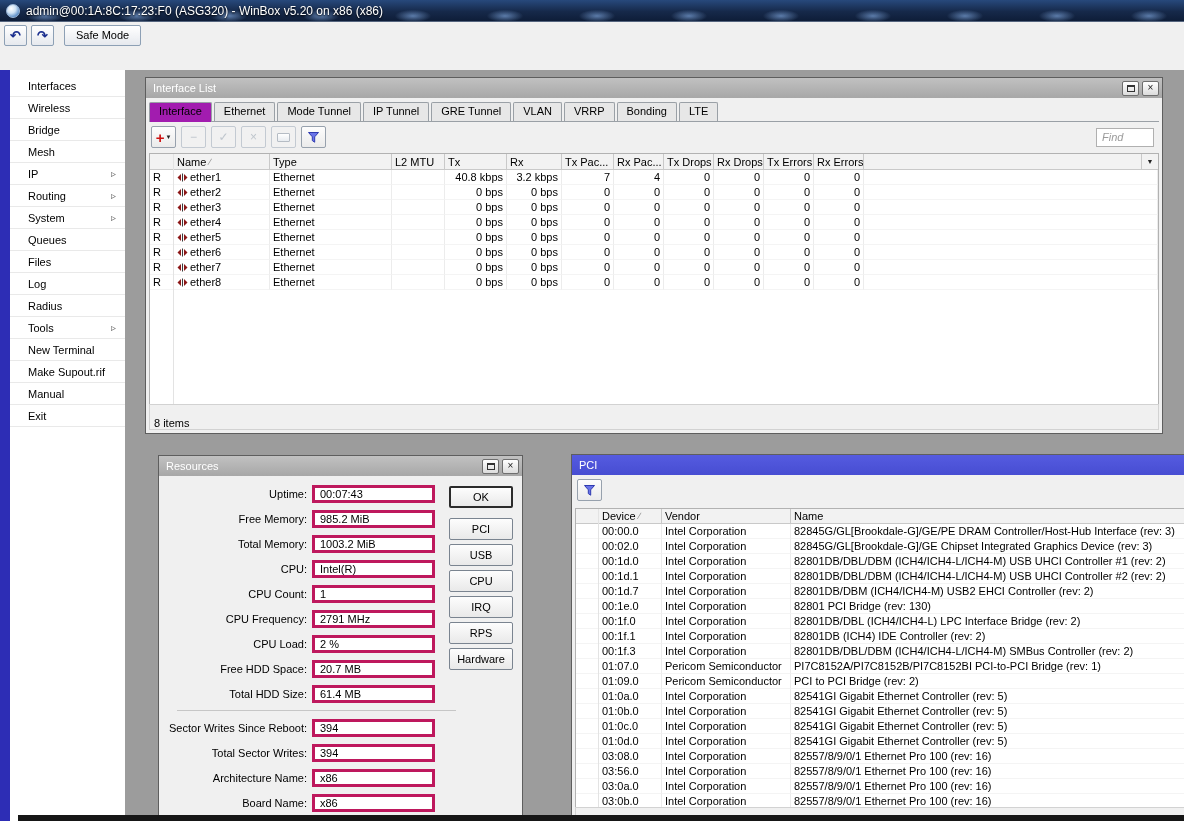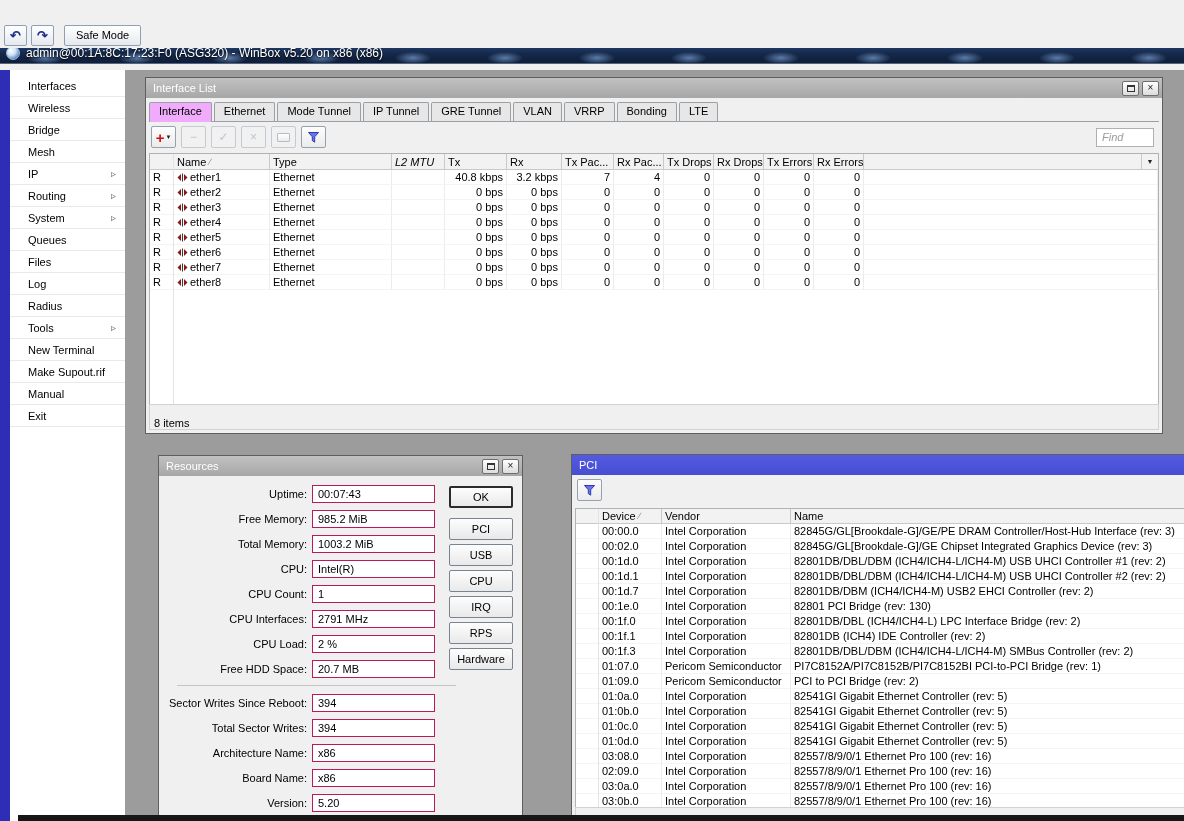--- a/index.html
+++ b/index.html
@@ -8,21 +8,21 @@
 
   .app { position:relative; width:1184px; height:821px; overflow:hidden; }
 
   
   .titlebar { position:absolute; left:0; top:0; width:100%; height:22px;
     background:
       radial-gradient(ellipse 26px 9px at 45px 16px, rgba(130,170,225,.65), rgba(130,170,225,0) 70%),
       linear-gradient(180deg,#27497c 0%, #16294a 55%, #0e1d38 100%);
     background-size:92px 22px, 100% 100%;
     background-repeat:repeat-x, no-repeat;
-    display:flex; align-items:center; gap:6px; padding:0 6px; color:#fff; border-bottom:1px solid #55657e;margin-top:42px; }
+    display:flex; align-items:center; gap:6px; padding:0 6px; color:#fff; border-bottom:1px solid #55657e; }
   .app-icon { width:14px; height:14px; border-radius:50%; background:radial-gradient(circle at 35% 30%, #ffffff 0%, #cfe2f5 40%, #5d8fc9 75%, #2c5a93 100%); border:1px solid #9db8d8; }
   .titlebar .title { font-size:12px; text-shadow:0 1px 2px #000; white-space:nowrap; }
 
   
   .menubar { position:absolute; left:0; top:22px; width:100%; height:26px; background:#f0f0f0; display:flex; align-items:center; padding:0 4px; }
   .tool-btn { width:23px; height:21px; border:1px solid #8da0b5; border-radius:2px; background:linear-gradient(#ffffff,#e6e9ee); display:flex; align-items:center; justify-content:center; margin-right:4px; cursor:default; }
   .arrow-glyph { color:#1b2f8f; font-size:13px; line-height:1; font-weight:bold; }
   .safe-mode { height:21px; padding:0 11px; margin-left:6px; border:1px solid #8da0b5; border-radius:2px; background:linear-gradient(#ffffff,#e6e9ee); font:inherit; }
 
   
@@ -39,21 +39,21 @@
   .inactive > .wtitle { background:linear-gradient(#c1c1c1,#a7a7a7); }
   .active > .wtitle { background:linear-gradient(#555be0,#474dd2); }
   .wtitle-text { white-space:nowrap; }
   .wbtns { margin-left:auto; display:flex; gap:3px; }
   .wbtn { width:17px; height:15px; border:1px solid #6e6e6e; border-radius:2px; background:linear-gradient(#ffffff,#dcdcdc); display:flex; align-items:center; justify-content:center; font-size:10px; color:#222; line-height:1; padding:0; }
   .max-shape { display:block; width:8px; height:7px; border:1px solid #333; border-top-width:2px; }
 
   
   .tabs { display:flex; margin:4px 3px 0 3px; border-bottom:1px solid #9aa0a6; height:20px; }
   .tab { padding:2px 9px 0 9px; margin-right:2px; border:1px solid #9aa0a6; border-bottom:none; border-radius:2px 2px 0 0; background:#e7e7e7; height:19px; cursor:default; white-space:nowrap; }
-  .tab.active { background:#f0abfc; height:20px; margin-bottom:-1px; }
+  .tab.active { background:#a21caf; height:20px; margin-bottom:-1px; }
 
   
   .win-toolbar { display:flex; align-items:center; padding:4px 5px 3px 5px; }
   .tbtn { width:25px; height:22px; border:1px solid #97a1ad; border-radius:2px; background:linear-gradient(#fdfdfd,#ebebeb); display:flex; align-items:center; justify-content:center; margin-right:5px; padding:0; }
   .tbtn.disabled { border-color:#c3cad2; background:#f1f1f1; color:#bfc6cd; }
   .tbtn.disabled span { color:#bfc6cd; }
   .plus { color:#cc1111; font-size:15px; font-weight:bold; line-height:1; }
   .mini-drop { font-size:6px; color:#222; margin-left:1px; }
   .glyph { font-size:12px; line-height:1; }
   .comment-shape { display:block; width:13px; height:9px; border:1px solid #b5bcc4; border-radius:1px; background:linear-gradient(#fff,#e8ecf0); }
@@ -61,36 +61,36 @@
   .find-input::placeholder { color:#9a9a9a; font-style:italic; }
 
   
   .win-if { left:20px; top:7px; width:1018px; height:357px; }
   .grid-area { position:absolute; left:3px; right:3px; top:75px; bottom:20px; background:#fff; border:1px solid #b2b2b2; overflow:hidden; }
   .grid-area::after { content:""; position:absolute; left:23px; top:0; bottom:0; width:1px; background:#e3e3e3; pointer-events:none; }
   .ghead { display:flex; height:16px; background:#f2f2f2; }
   .hcell { border-right:1px solid #c9c9c9; border-bottom:1px solid #c9c9c9; padding:1px 3px; white-space:nowrap; overflow:hidden; display:flex; align-items:center; }
   .sort-mark { color:#8a8a8a; font-size:9px; margin-left:3px; }
   .cdrop { width:17px; border:none; border-left:1px solid #c9c9c9; border-bottom:1px solid #c9c9c9; background:#f2f2f2; font-size:7px; color:#222; padding:0; display:flex; align-items:center; justify-content:center; }
-  .c0{width:24px;} .c1{width:96px;} .c2{width:122px;} .c3{width:53px;font-style:italic;} .c4{width:62px;} .c5{width:55px;}
+  .c0{width:24px;} .c1{width:96px;} .c2{width:122px;} .c3{width:53px;} .c4{width:62px;} .c5{width:55px;}
   .c6{width:52px;} .c7{width:50px;} .c8{width:50px;} .c9{width:50px;} .c10{width:50px;} .c11{width:50px;}
   .cfill{flex:1; border-right:none;}
   .grow { display:flex; height:15px; }
   .gcell { border-right:1px solid #ececec; border-bottom:1px solid #f4f4f4; padding:0 3px; white-space:nowrap; overflow:hidden; display:flex; align-items:center; }
   .gcell.num { justify-content:flex-end; }
   .eth-icon { margin-right:2px; flex:none; }
   .statusbar { position:absolute; left:3px; right:3px; bottom:3px; height:15px; background:#f0f0f0; border:1px solid #d2d2d2; padding:12px 4px; line-height:13px; }
 
   
   .win-res { left:33px; top:385px; width:365px; height:430px; }
   .res-body { position:relative; height:calc(100% - 20px); }
   .res-fields { padding:5px 0 0 6px; }
   .res-row { display:flex; align-items:center; height:25px; }
   .res-label { width:147px; text-align:right; padding-right:5px; white-space:nowrap; }
-  .res-input { width:123px; height:18px; border:1px solid #be185d; background:#fff; font:inherit; padding:1px 5px; }
+  .res-input { width:123px; height:18px; border:3px solid #be185d; background:#fff; font:inherit; padding:1px 5px; }
   .res-sep { border-top:1px solid #c6c6c6; margin:4px 66px 4px 12px; }
   .res-btns { position:absolute; top:10px; right:9px; width:64px; display:flex; flex-direction:column; }
   .rbtn { height:22px; margin-bottom:4px; border:1px solid #7a8490; border-radius:2px; background:linear-gradient(#fdfdfd,#e9e9e9); font:inherit; }
   .rbtn.primary { border:2px solid #2b2b2b; margin-bottom:10px; }
 
   
   .win-pci { left:446px; top:384px; width:740px; height:383px; }
   .pci-grid { position:absolute; left:3px; right:3px; top:53px; bottom:24px; background:#fff; border:1px solid #b2b2b2; overflow:hidden; }
   .pci-grid::after { content:""; position:absolute; left:22px; top:0; bottom:0; width:1px; background:#e3e3e3; pointer-events:none; }
   .p0{width:23px;} .p1{width:63px;} .p2{width:129px;} .p3{flex:1; border-right:none;}
@@ -513,34 +513,38 @@
                   <span class="res-label">CPU:</span>
                   <input class="res-input" readonly="" value="Intel(R)" style="">
                 </div>
 
                 <div class="res-row">
                   <span class="res-label">CPU Count:</span>
                   <input class="res-input" readonly="" value="1" style="">
                 </div>
 
                 <div class="res-row">
-                  <span class="res-label">CPU Interfaces:</span>
+                  <span class="res-label">CPU Frequency:</span>
                   <input class="res-input" readonly="" value="2791 MHz" style="">
                 </div>
 
                 <div class="res-row">
                   <span class="res-label">CPU Load:</span>
                   <input class="res-input" readonly="" value="2 %" style="">
                 </div>
 
                 <div class="res-row">
                   <span class="res-label">Free HDD Space:</span>
                   <input class="res-input" readonly="" value="20.7 MB" style="">
                 </div>
 
+                <div class="res-row">
+                  <span class="res-label">Total HDD Size:</span>
+                  <input class="res-input" readonly="" value="61.4 MB" style="">
+                </div>
               </div>
             <div class="res-sep"></div>
             <div class="res-group">
 
                 <div class="res-row">
                   <span class="res-label">Sector Writes Since Reboot:</span>
                   <input class="res-input" readonly="" value="394" style="">
                 </div>
 
                 <div class="res-row">
@@ -713,21 +717,21 @@
 
               <div class="prow">
                 <div class="gcell p0"></div>
                 <div class="gcell p1">03:08.0</div>
                 <div class="gcell p2">Intel Corporation</div>
                 <div class="gcell p3">82557/8/9/0/1 Ethernet Pro 100 (rev: 16)</div>
               </div>
 
               <div class="prow">
                 <div class="gcell p0"></div>
-                <div class="gcell p1">02:09.0</div>
+                <div class="gcell p1">03:56.0</div>
                 <div class="gcell p2">Intel Corporation</div>
                 <div class="gcell p3">82557/8/9/0/1 Ethernet Pro 100 (rev: 16)</div>
               </div>
 
               <div class="prow">
                 <div class="gcell p0"></div>
                 <div class="gcell p1">03:0a.0</div>
                 <div class="gcell p2">Intel Corporation</div>
                 <div class="gcell p3">82557/8/9/0/1 Ethernet Pro 100 (rev: 16)</div>
               </div>

